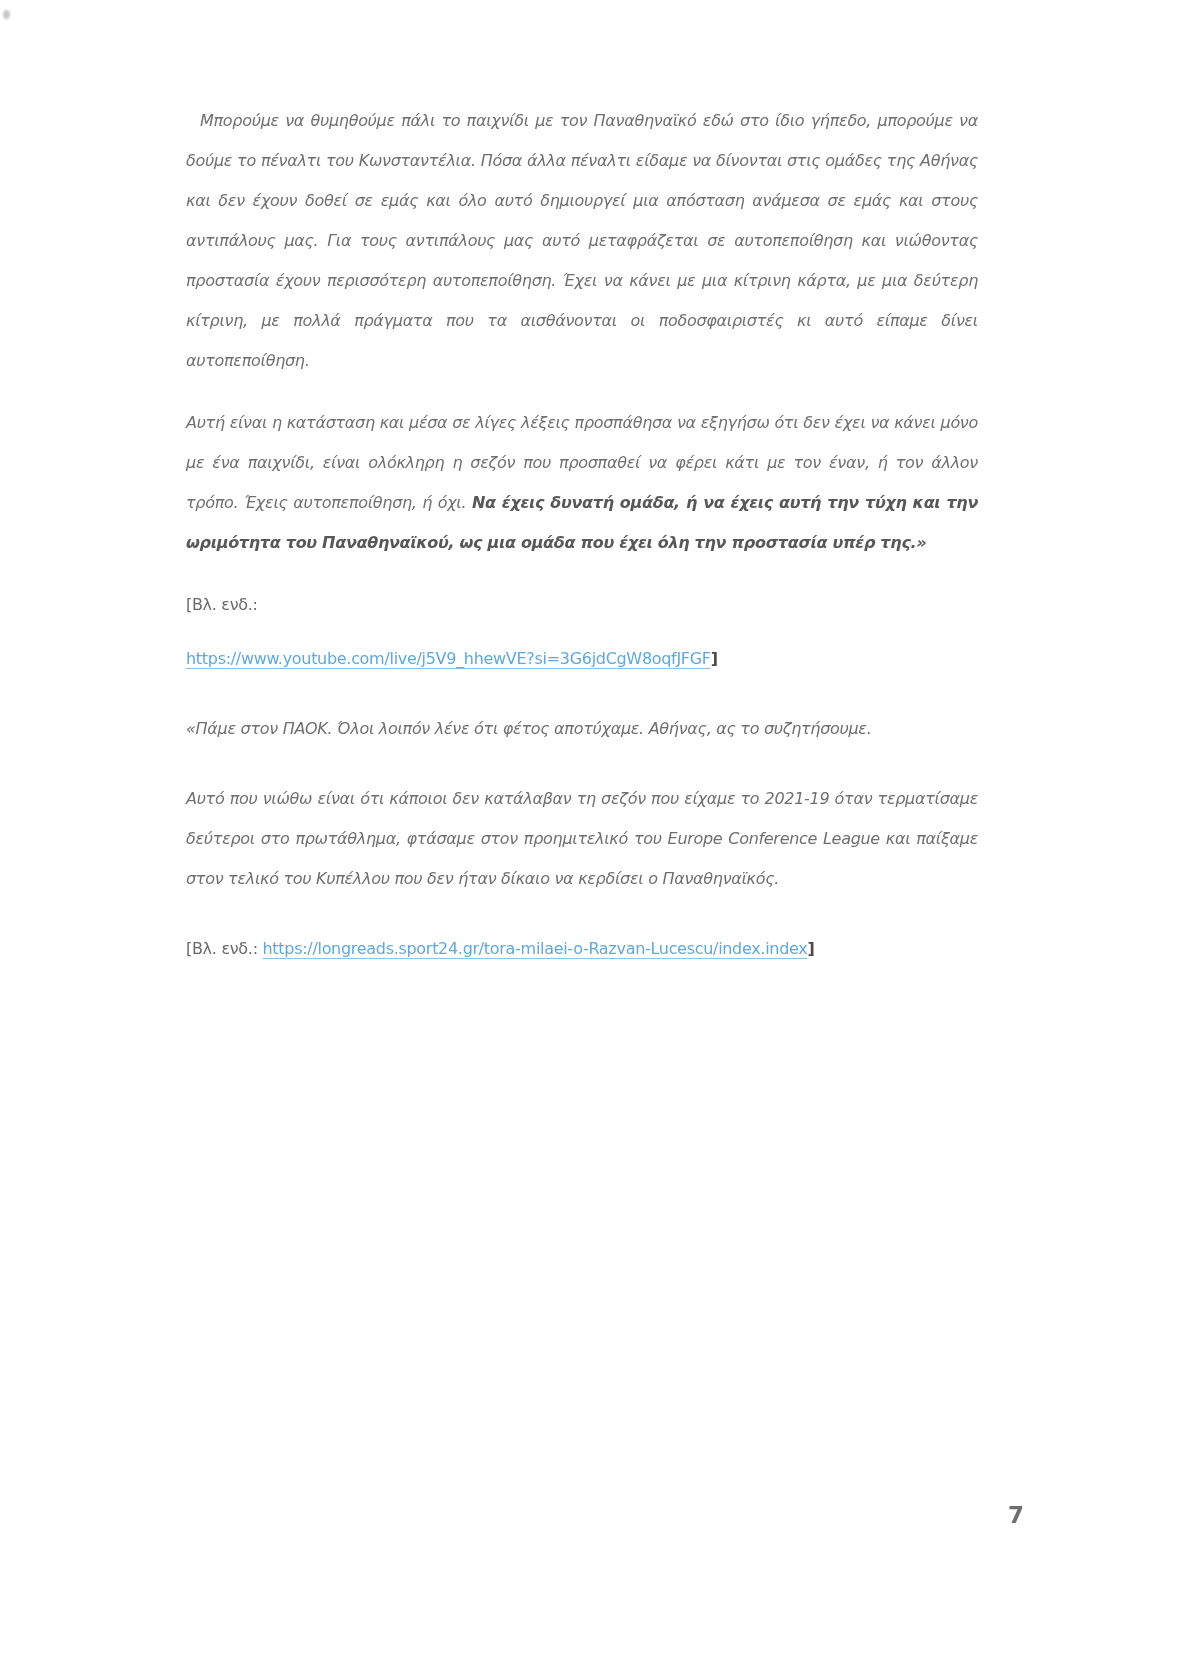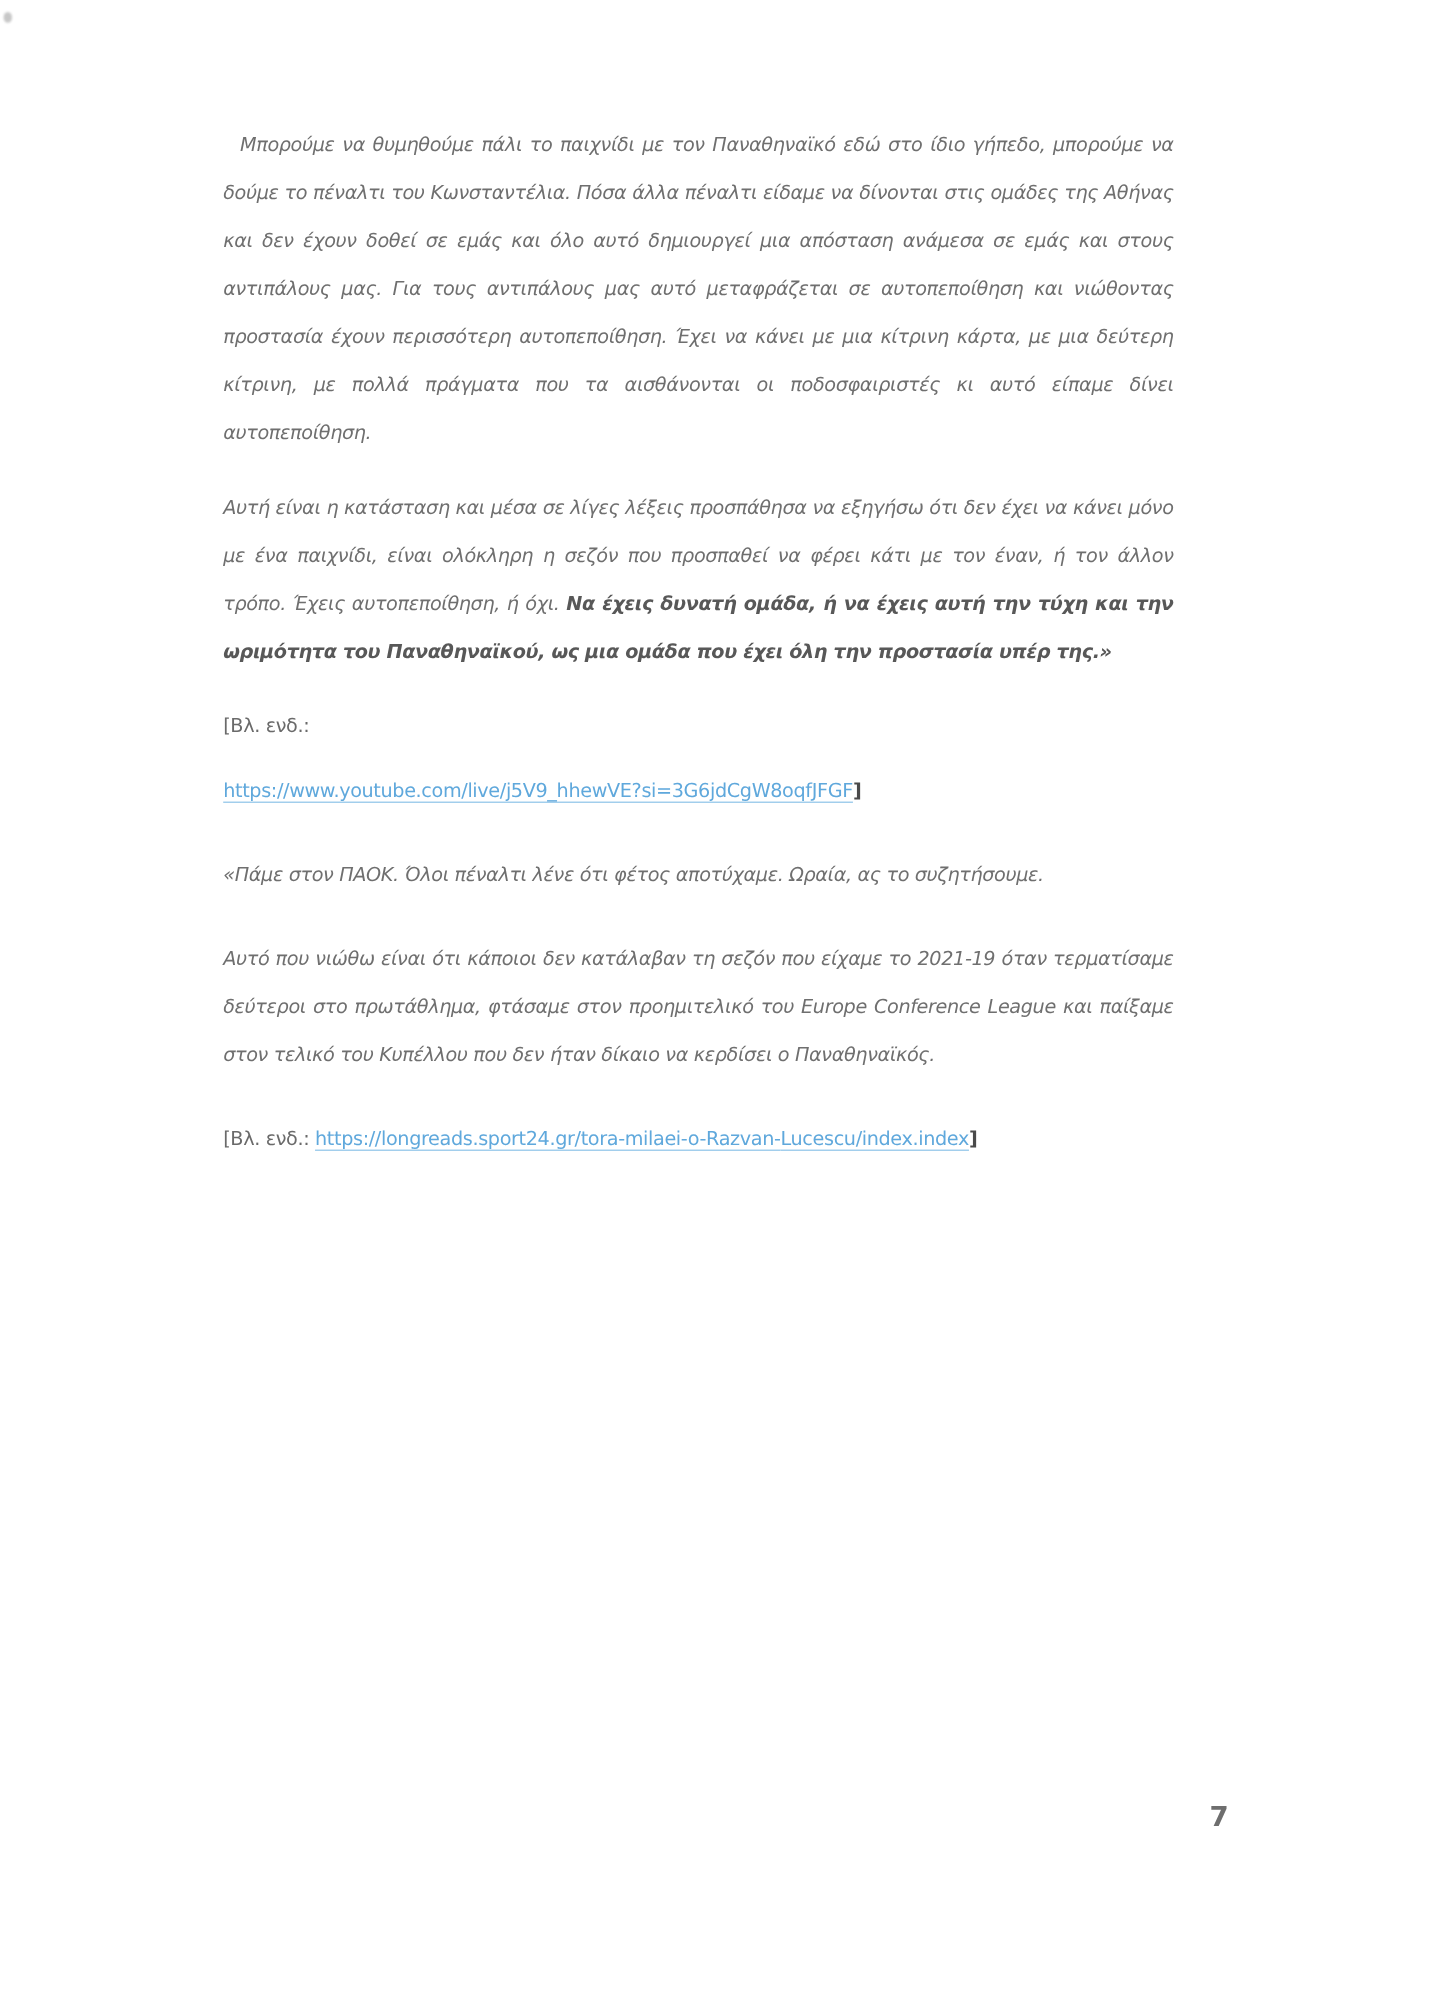--- a/index.html
+++ b/index.html
@@ -86,21 +86,21 @@
     <p class="para italic justify indent mb-md">Μπορούμε να θυμηθούμε πάλι το παιχνίδι με τον Παναθηναϊκό εδώ στο ίδιο γήπεδο, μπορούμε να δούμε το πέναλτι του Κωνσταντέλια. Πόσα άλλα πέναλτι είδαμε να δίνονται στις ομάδες της Αθήνας και δεν έχουν δοθεί σε εμάς και όλο αυτό δημιουργεί μια απόσταση ανάμεσα σε εμάς και στους αντιπάλους μας. Για τους αντιπάλους μας αυτό μεταφράζεται σε αυτοπεποίθηση και νιώθοντας προστασία έχουν περισσότερη αυτοπεποίθηση. Έχει να κάνει με μια κίτρινη κάρτα, με μια δεύτερη κίτρινη, με πολλά πράγματα που τα αισθάνονται οι ποδοσφαιριστές κι αυτό είπαμε δίνει αυτοπεποίθηση.</p>
 
     <p class="para italic justify mb-md"><span>Αυτή είναι η κατάσταση και μέσα σε λίγες λέξεις προσπάθησα να εξηγήσω ότι δεν έχει να κάνει μόνο με ένα παιχνίδι, είναι ολόκληρη η σεζόν που προσπαθεί να φέρει κάτι με τον έναν, ή τον άλλον τρόπο. Έχεις αυτοπεποίθηση, ή όχι.</span>
       <span class="bold">Να έχεις δυνατή ομάδα, ή να έχεις αυτή την τύχη και την ωριμότητα του Παναθηναϊκού, ως μια ομάδα που έχει όλη την προστασία υπέρ της.»</span></p>
 
     <p class="para ref-label mb-sm">[Βλ. ενδ.:</p>
 
     <p class="para"><a class="doc-link" href="#">https://www.youtube.com/live/j5V9_hhewVE?si=3G6jdCgW8oqfJFGF</a><span class="bracket">]</span></p>
 
 
-    <p class="para italic justify">«Πάμε στον ΠΑΟΚ. Όλοι πέναλτι λένε ότι φέτος αποτύχαμε. Ωραία, ας το συζητήσουμε.</p>
+    <p class="para italic justify">«Πάμε στον ΠΑΟΚ. Όλοι λοιπόν λένε ότι φέτος αποτύχαμε. Αθήνας, ας το συζητήσουμε.</p>
 
     <p class="para italic justify">Αυτό που νιώθω είναι ότι κάποιοι δεν κατάλαβαν τη σεζόν που είχαμε το 2021-19 όταν τερματίσαμε δεύτεροι στο πρωτάθλημα, φτάσαμε στον προημιτελικό του Europe Conference League και παίξαμε στον τελικό του Κυπέλλου που δεν ήταν δίκαιο να κερδίσει ο Παναθηναϊκός.</p>
 
 
     <p class="para justify"><span class="ref-label">[Βλ.</span>
       <span class="ref-label">ενδ.:</span>
       <a class="doc-link" href="#"><span>https://longreads.sport24.gr/tora-milaei-o-Razvan-</span><wbr><span>Lucescu/index.index</span></a><span class="bracket">]</span></p>
 
   </main>
 

